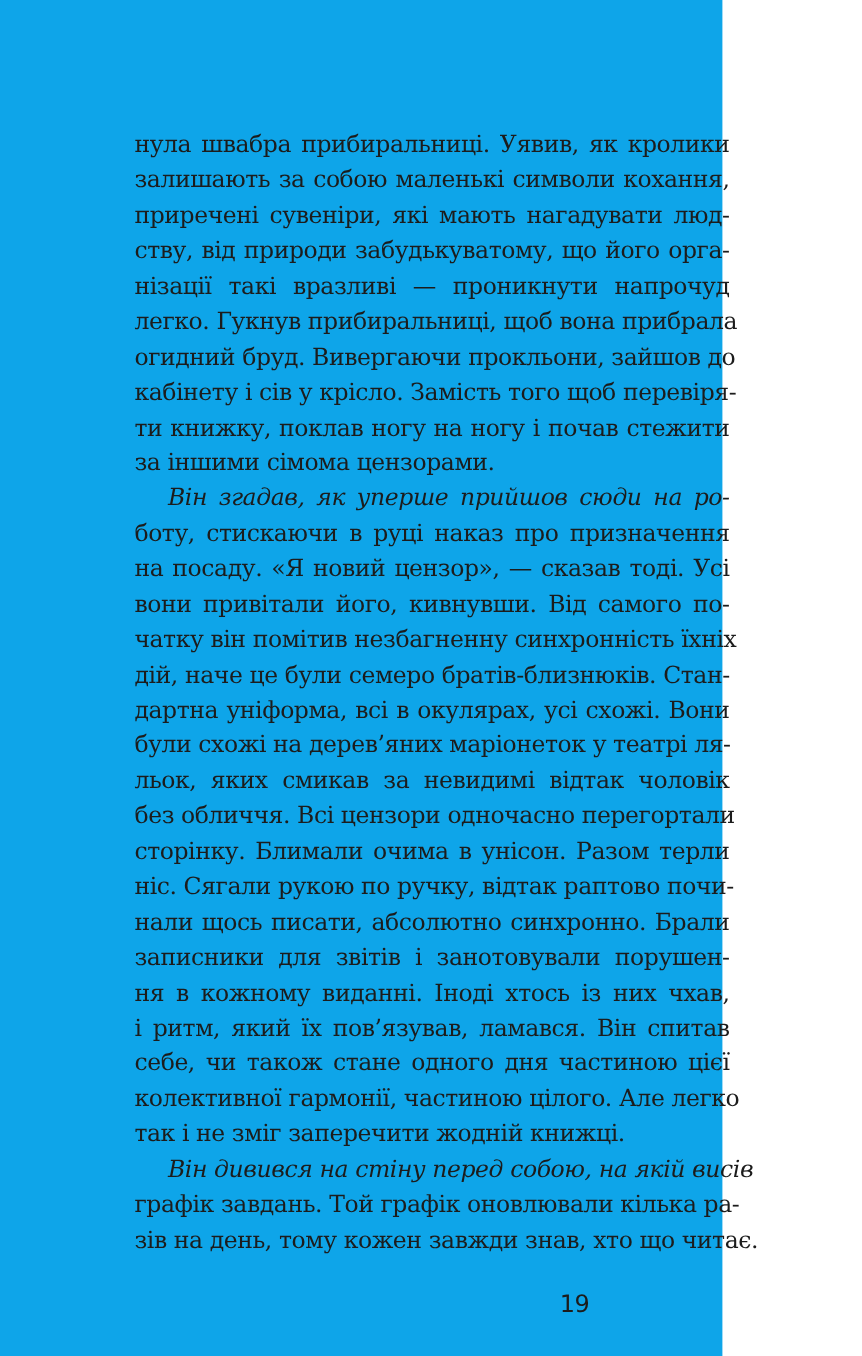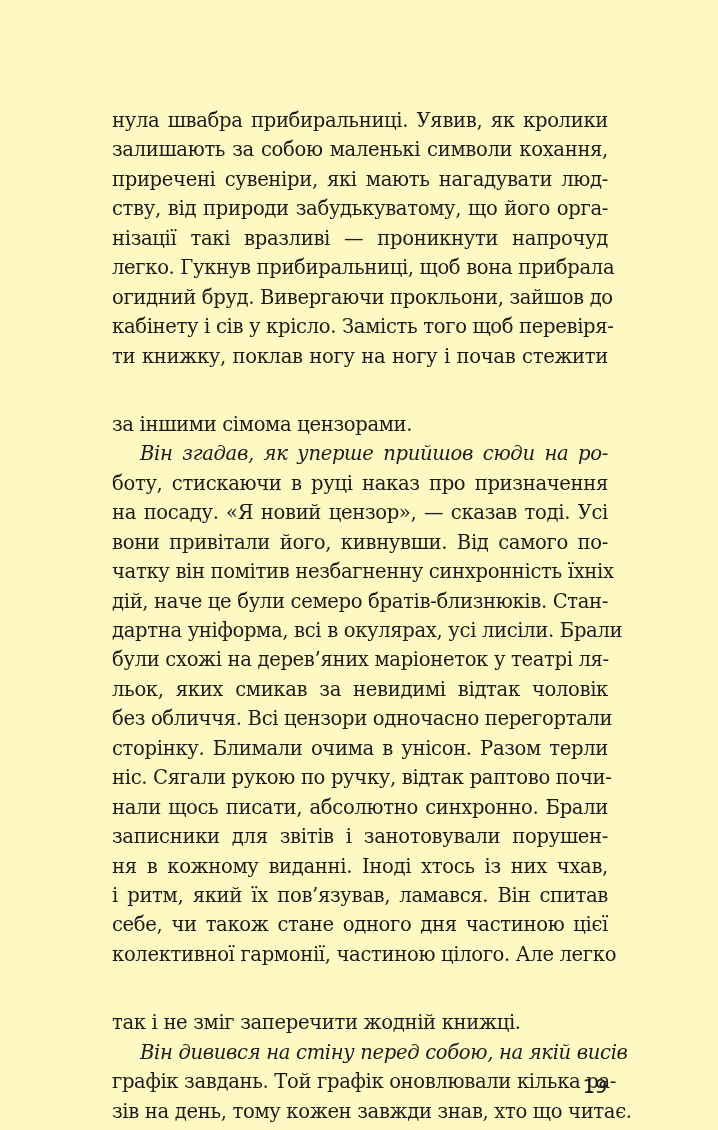--- a/index.html
+++ b/index.html
@@ -9,23 +9,23 @@
     }
     body {
       width: 718px;
       height: 1130px;
       position: relative;
       overflow: hidden;
     }
     .page {
       position: absolute;
       left: 0; top: 0;
-      width: 718px;
+      width: 602px;
       height: 1130px;
-      background: #fef9c3;
+      background: #0ea5e9;
     }
     .text-block {
       position: absolute;
       left: 112px;
       top: 106px;
       width: 496px;
       font-family: "DejaVu Serif", "Liberation Serif", serif;
       font-size: 19.6px;
       line-height: 29.45px;
       color: #1c1c1c;
@@ -34,21 +34,20 @@
       display: block;
       white-space: nowrap;
       text-align: justify;
       text-align-last: justify;
       height: 29.45px;
       letter-spacing: -0.35px;
     }
     .line.last {
       text-align: center;
       text-align-last: left;
-      margin-top: 39px;
     }
     .line.indent {
       padding-left: 28px;
       font-style: italic;
     }
     .page-number {
       position: absolute;
       right: 111px;
       top: 1074px;
       font-family: "DejaVu Sans", "Liberation Sans", sans-serif;
@@ -76,21 +75,21 @@
       <span class="line last">за іншими сімома цензорами.</span>
     </div>
 
     <div>
       <span class="line indent">Він згадав, як уперше прийшов сюди на ро-</span>
       <span class="line">боту, стискаючи в руці наказ про призначення</span>
       <span class="line">на посаду. «Я новий цензор», — сказав тоді. Усі</span>
       <span class="line">вони привітали його, кивнувши. Від самого по-</span>
       <span class="line">чатку він помітив незбагненну синхронність їхніх</span>
       <span class="line">дій, наче це були семеро братів-близнюків. Стан-</span>
-      <span class="line">дартна уніформа, всі в окулярах, усі лисіли. Брали</span>
+      <span class="line">дартна уніформа, всі в окулярах, усі схожі. Вони</span>
       <span class="line">були схожі на дерев’яних маріонеток у театрі ля-</span>
       <span class="line">льок, яких смикав за невидимі відтак чоловік</span>
       <span class="line">без обличчя. Всі цензори одночасно перегортали</span>
       <span class="line">сторінку. Блимали очима в унісон. Разом терли</span>
       <span class="line">ніс. Сягали рукою по ручку, відтак раптово почи-</span>
       <span class="line">нали щось писати, абсолютно синхронно. Брали</span>
       <span class="line">записники для звітів і занотовували порушен-</span>
       <span class="line">ня в кожному виданні. Іноді хтось із них чхав,</span>
       <span class="line">і ритм, який їх пов’язував, ламався. Він спитав</span>
       <span class="line">себе, чи також стане одного дня частиною цієї</span>

